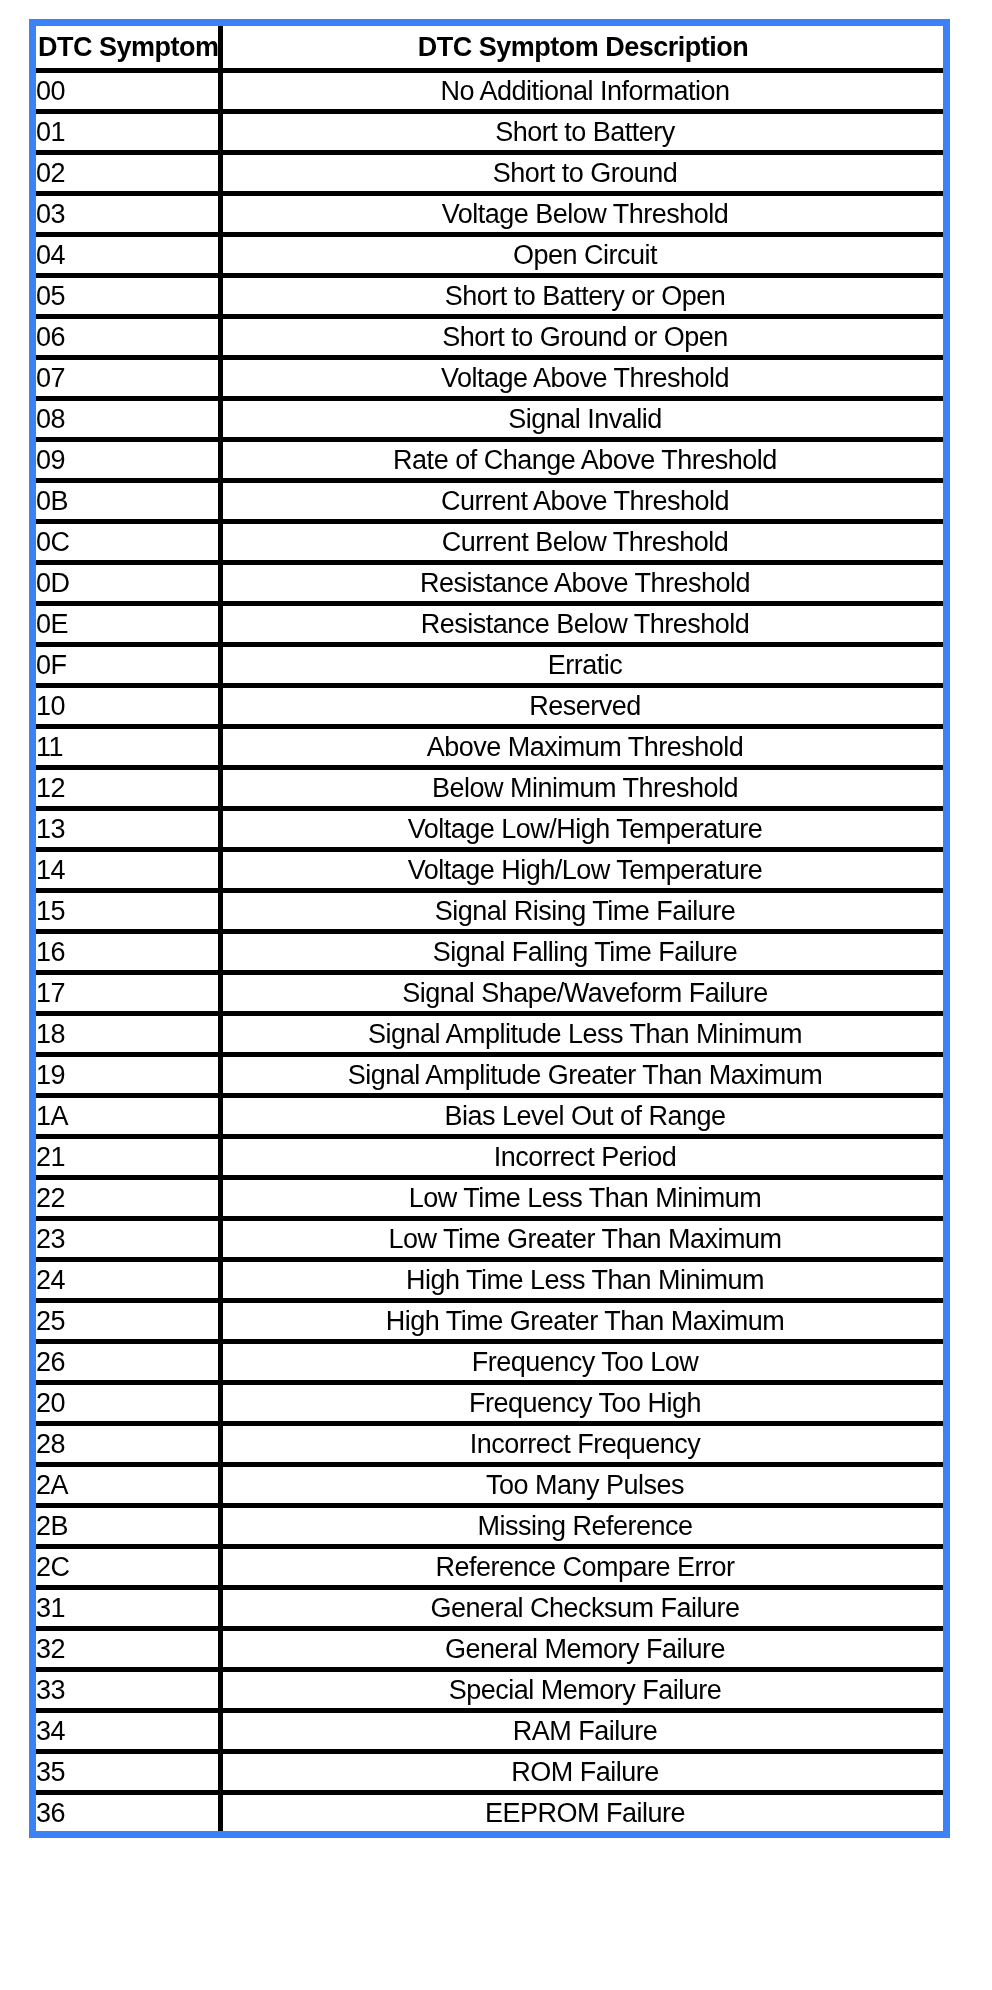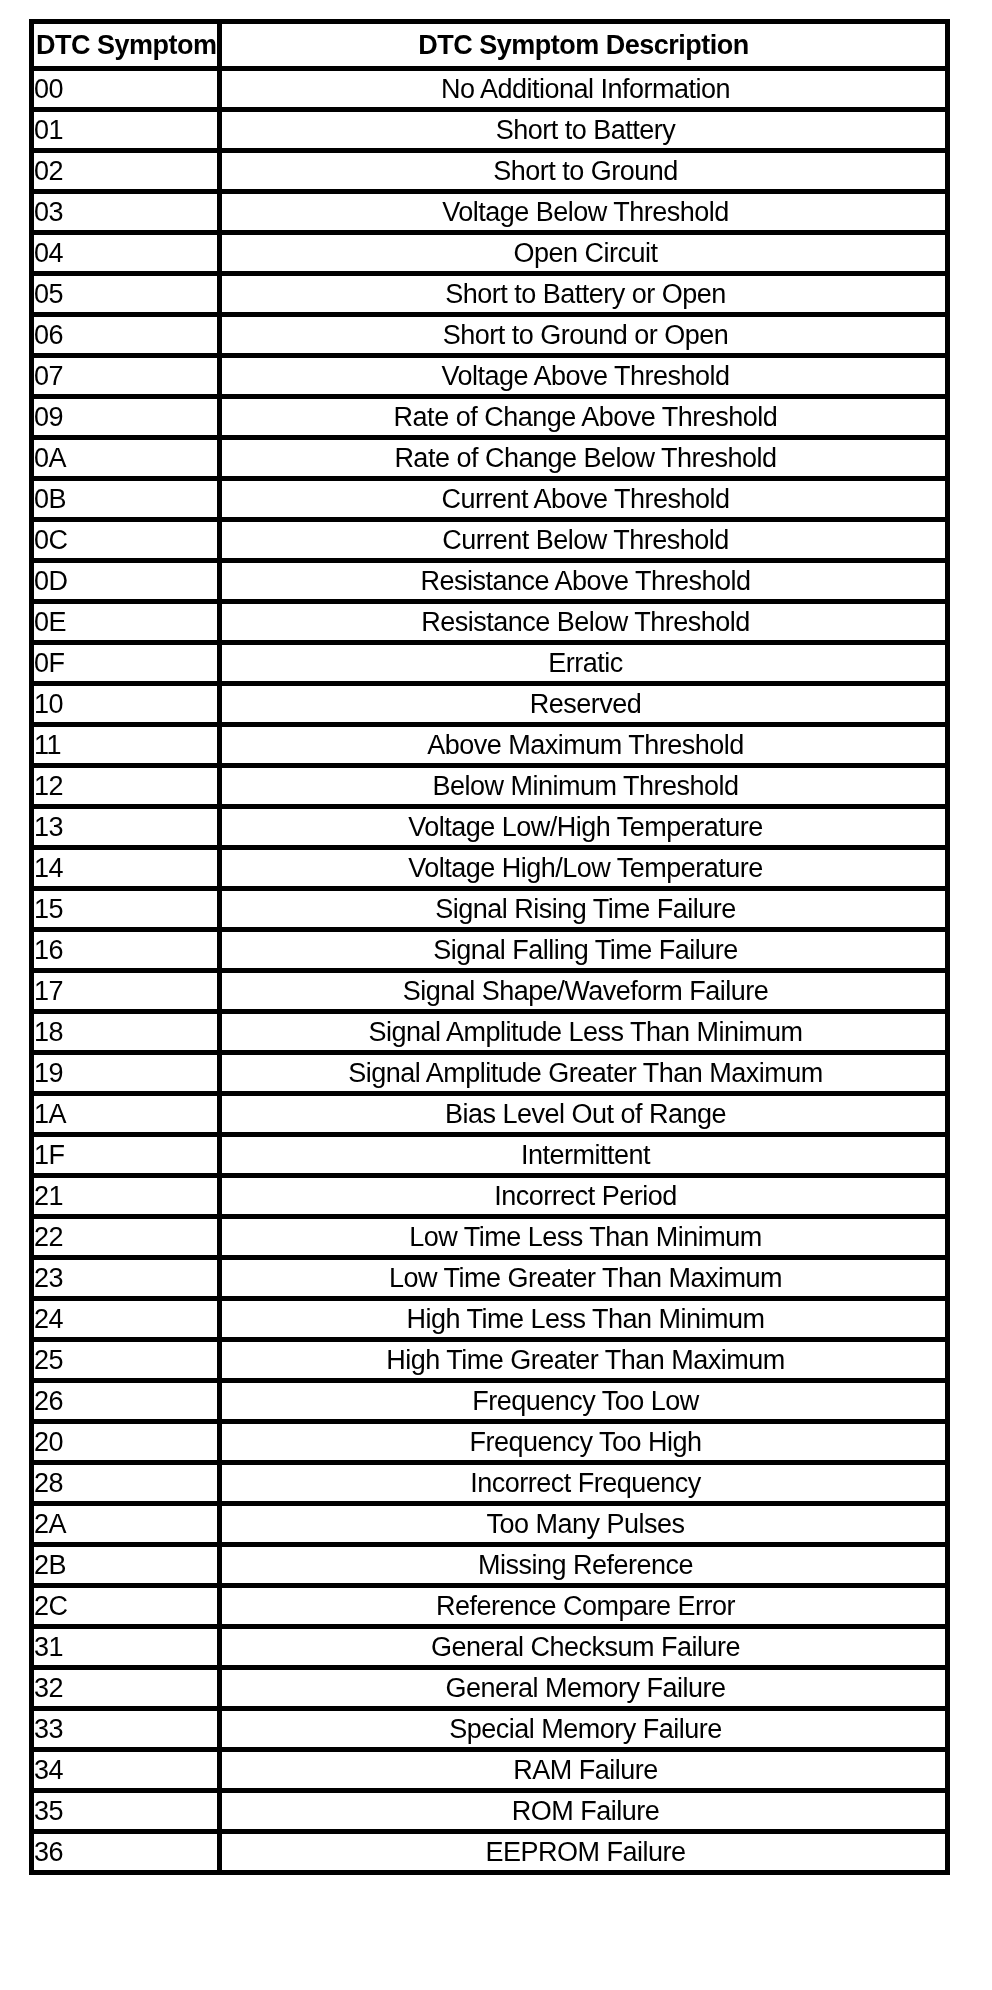--- a/index.html
+++ b/index.html
@@ -14,21 +14,21 @@
     font-family: "Liberation Sans", sans-serif;
     color: #000000;
   }
   table.dtc-table {
     position: absolute;
     left: 29px;
     top: 19px;
     width: 921px;
     border-collapse: collapse;
     table-layout: fixed;
-    border: 4px solid #3b82f6;
+    border: 7px solid #3b82f6;
   }
   table.dtc-table col.col-code { width: 188px; }
   table.dtc-table th,
   table.dtc-table td {
     border: 5px solid #000000;
     font-size: 27px;
     letter-spacing: -0.5px;
     vertical-align: middle;
     overflow: hidden;
     white-space: nowrap;
@@ -100,30 +100,30 @@
   <tr>
     <td class="code">06</td>
     <td class="desc">Short to Ground or Open</td>
   </tr>
 
   <tr>
     <td class="code">07</td>
     <td class="desc">Voltage Above Threshold</td>
   </tr>
 
+  <tr>
+    <td class="code">08</td>
+    <td class="desc">Signal Invalid</td>
+  </tr>
 
   <tr>
     <td class="code">09</td>
     <td class="desc">Rate of Change Above Threshold</td>
   </tr>
 
-  <tr>
-    <td class="code">0A</td>
-    <td class="desc">Rate of Change Below Threshold</td>
-  </tr>
 
   <tr>
     <td class="code">0B</td>
     <td class="desc">Current Above Threshold</td>
   </tr>
 
   <tr>
     <td class="code">0C</td>
     <td class="desc">Current Below Threshold</td>
   </tr>
@@ -191,24 +191,20 @@
   <tr>
     <td class="code">19</td>
     <td class="desc">Signal Amplitude Greater Than Maximum</td>
   </tr>
 
   <tr>
     <td class="code">1A</td>
     <td class="desc">Bias Level Out of Range</td>
   </tr>
 
-  <tr>
-    <td class="code">1F</td>
-    <td class="desc">Intermittent</td>
-  </tr>
 
   <tr>
     <td class="code">21</td>
     <td class="desc">Incorrect Period</td>
   </tr>
 
   <tr>
     <td class="code">22</td>
     <td class="desc">Low Time Less Than Minimum</td>
   </tr>

